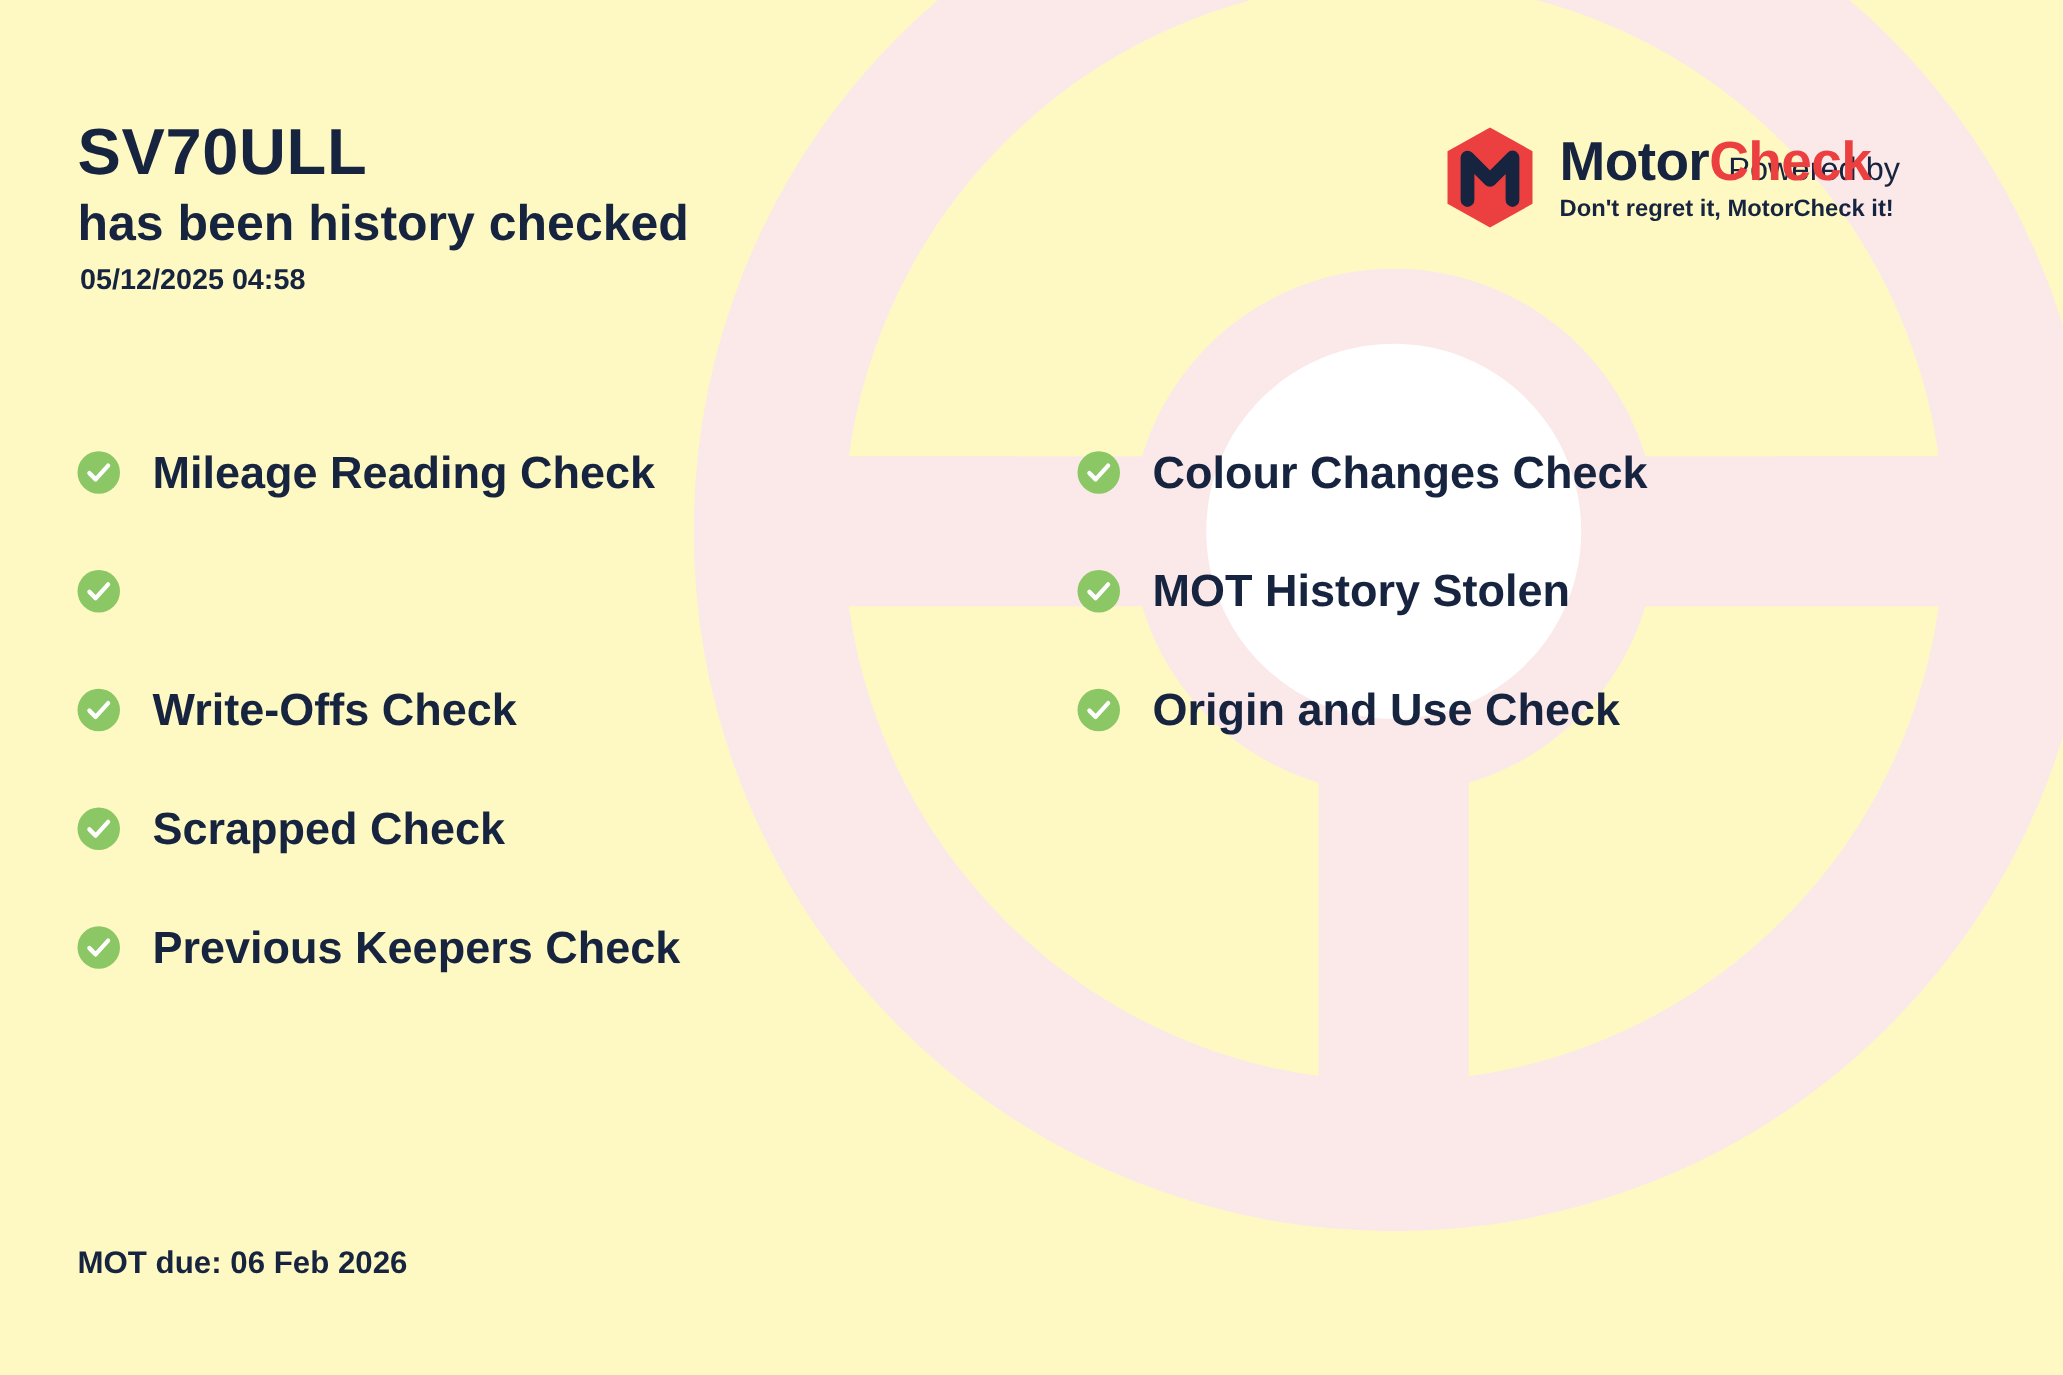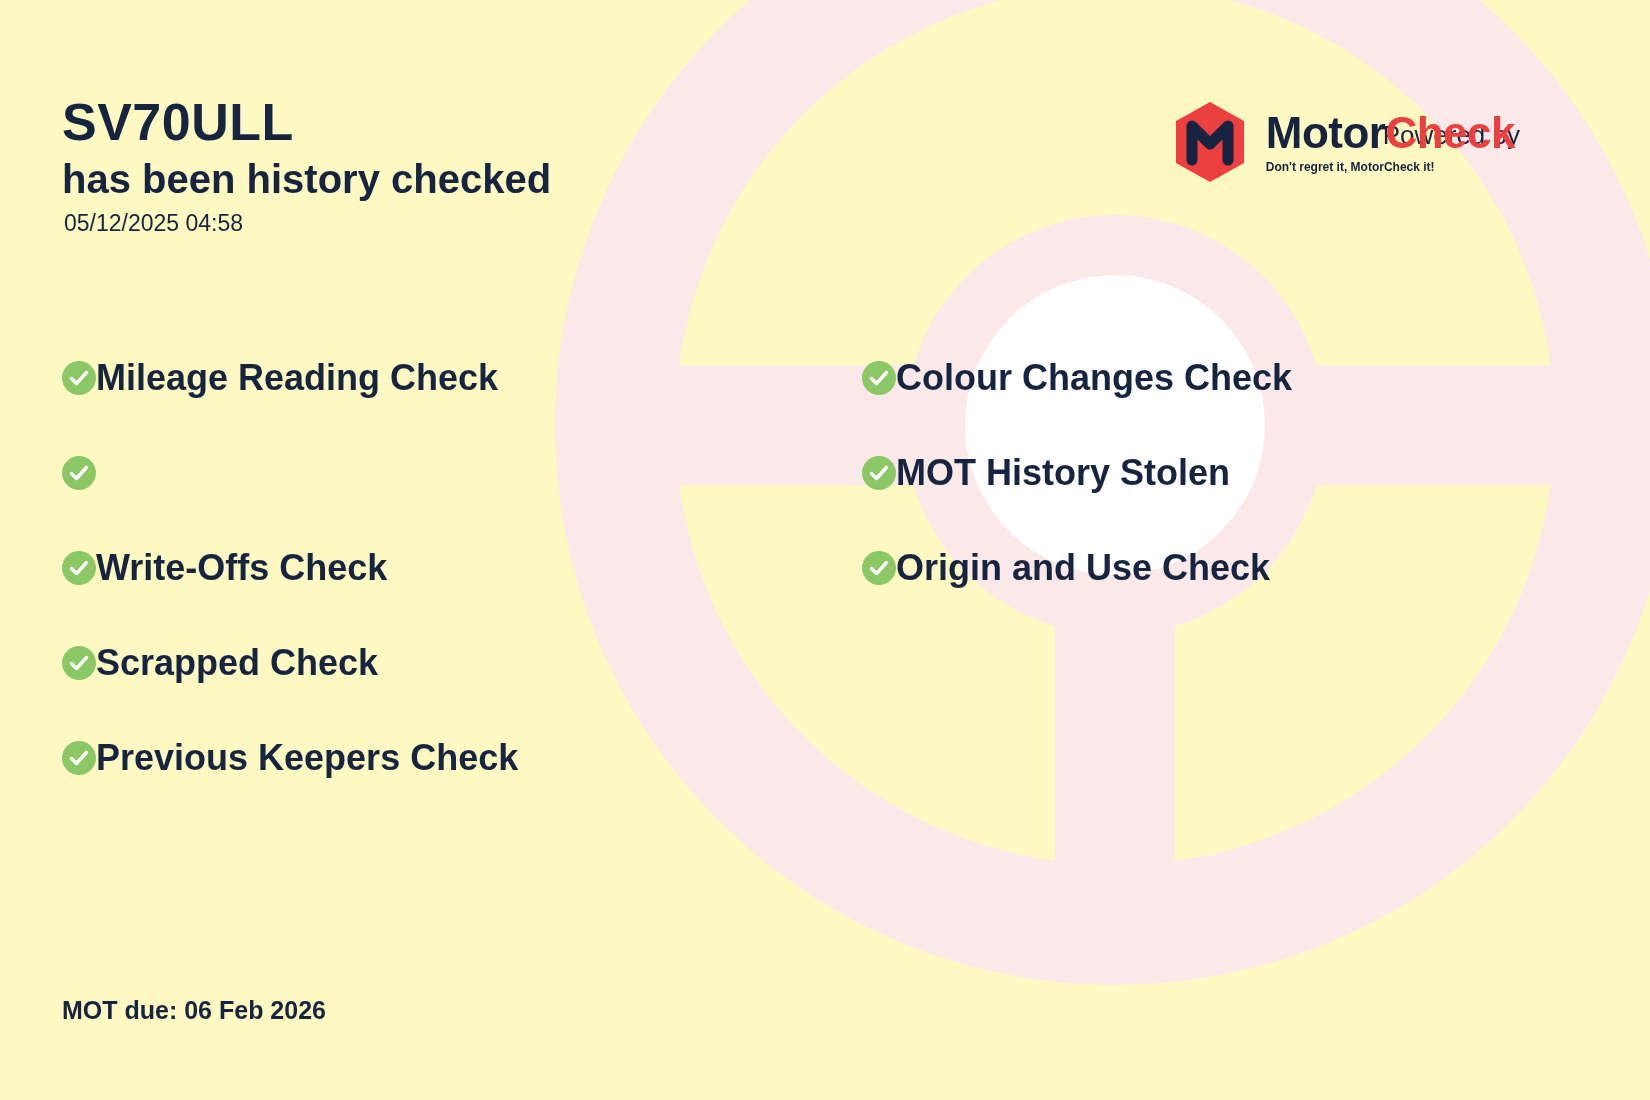--- a/index.html
+++ b/index.html
@@ -61,21 +61,21 @@
     font-size: 40px;
     font-weight: bold;
     color: #17243f;
     line-height: 1.15;
     margin: 6px 0 0 0;
   }
   .timestamp {
     font-size: 23px;
     color: #17243f;
     margin: 8px 0 0 2px;
-    font-weight: normal;
+    font-weight: bold;
   }
 
   .powered {
     position: absolute;
     right: 130px;
     top: 120px;
     font-size: 26px;
     color: #17243f;
     font-weight: normal;
   }
@@ -101,21 +101,21 @@
   }
   .logo-word {
     font-size: 44px;
     font-weight: bold;
     letter-spacing: -0.5px;
     white-space: nowrap;
   }
   .logo-motor { color: #17243f; }
   .logo-check { color: #ec3f3f; }
   .logo-tag {
-    font-size: 12px;
+    font-size: 19px;
     font-weight: bold;
     color: #17243f;
     margin-top: 6px;
     white-space: nowrap;
   }
 
   .checks {
     position: absolute;
     top: 330px;
     left: 62px;
@@ -126,20 +126,21 @@
     display: flex;
     flex-direction: column;
   }
   .col-left { width: 800px; }
   .col-right { width: 700px; }
 
   .check-item {
     display: flex;
     align-items: center;
     height: 95px;
+    gap: 26px;
   }
   .tick {
     width: 34px;
     height: 34px;
     border-radius: 50%;
     background: #8cc765;
     flex: 0 0 34px;
     position: relative;
   }
   .tick svg {

